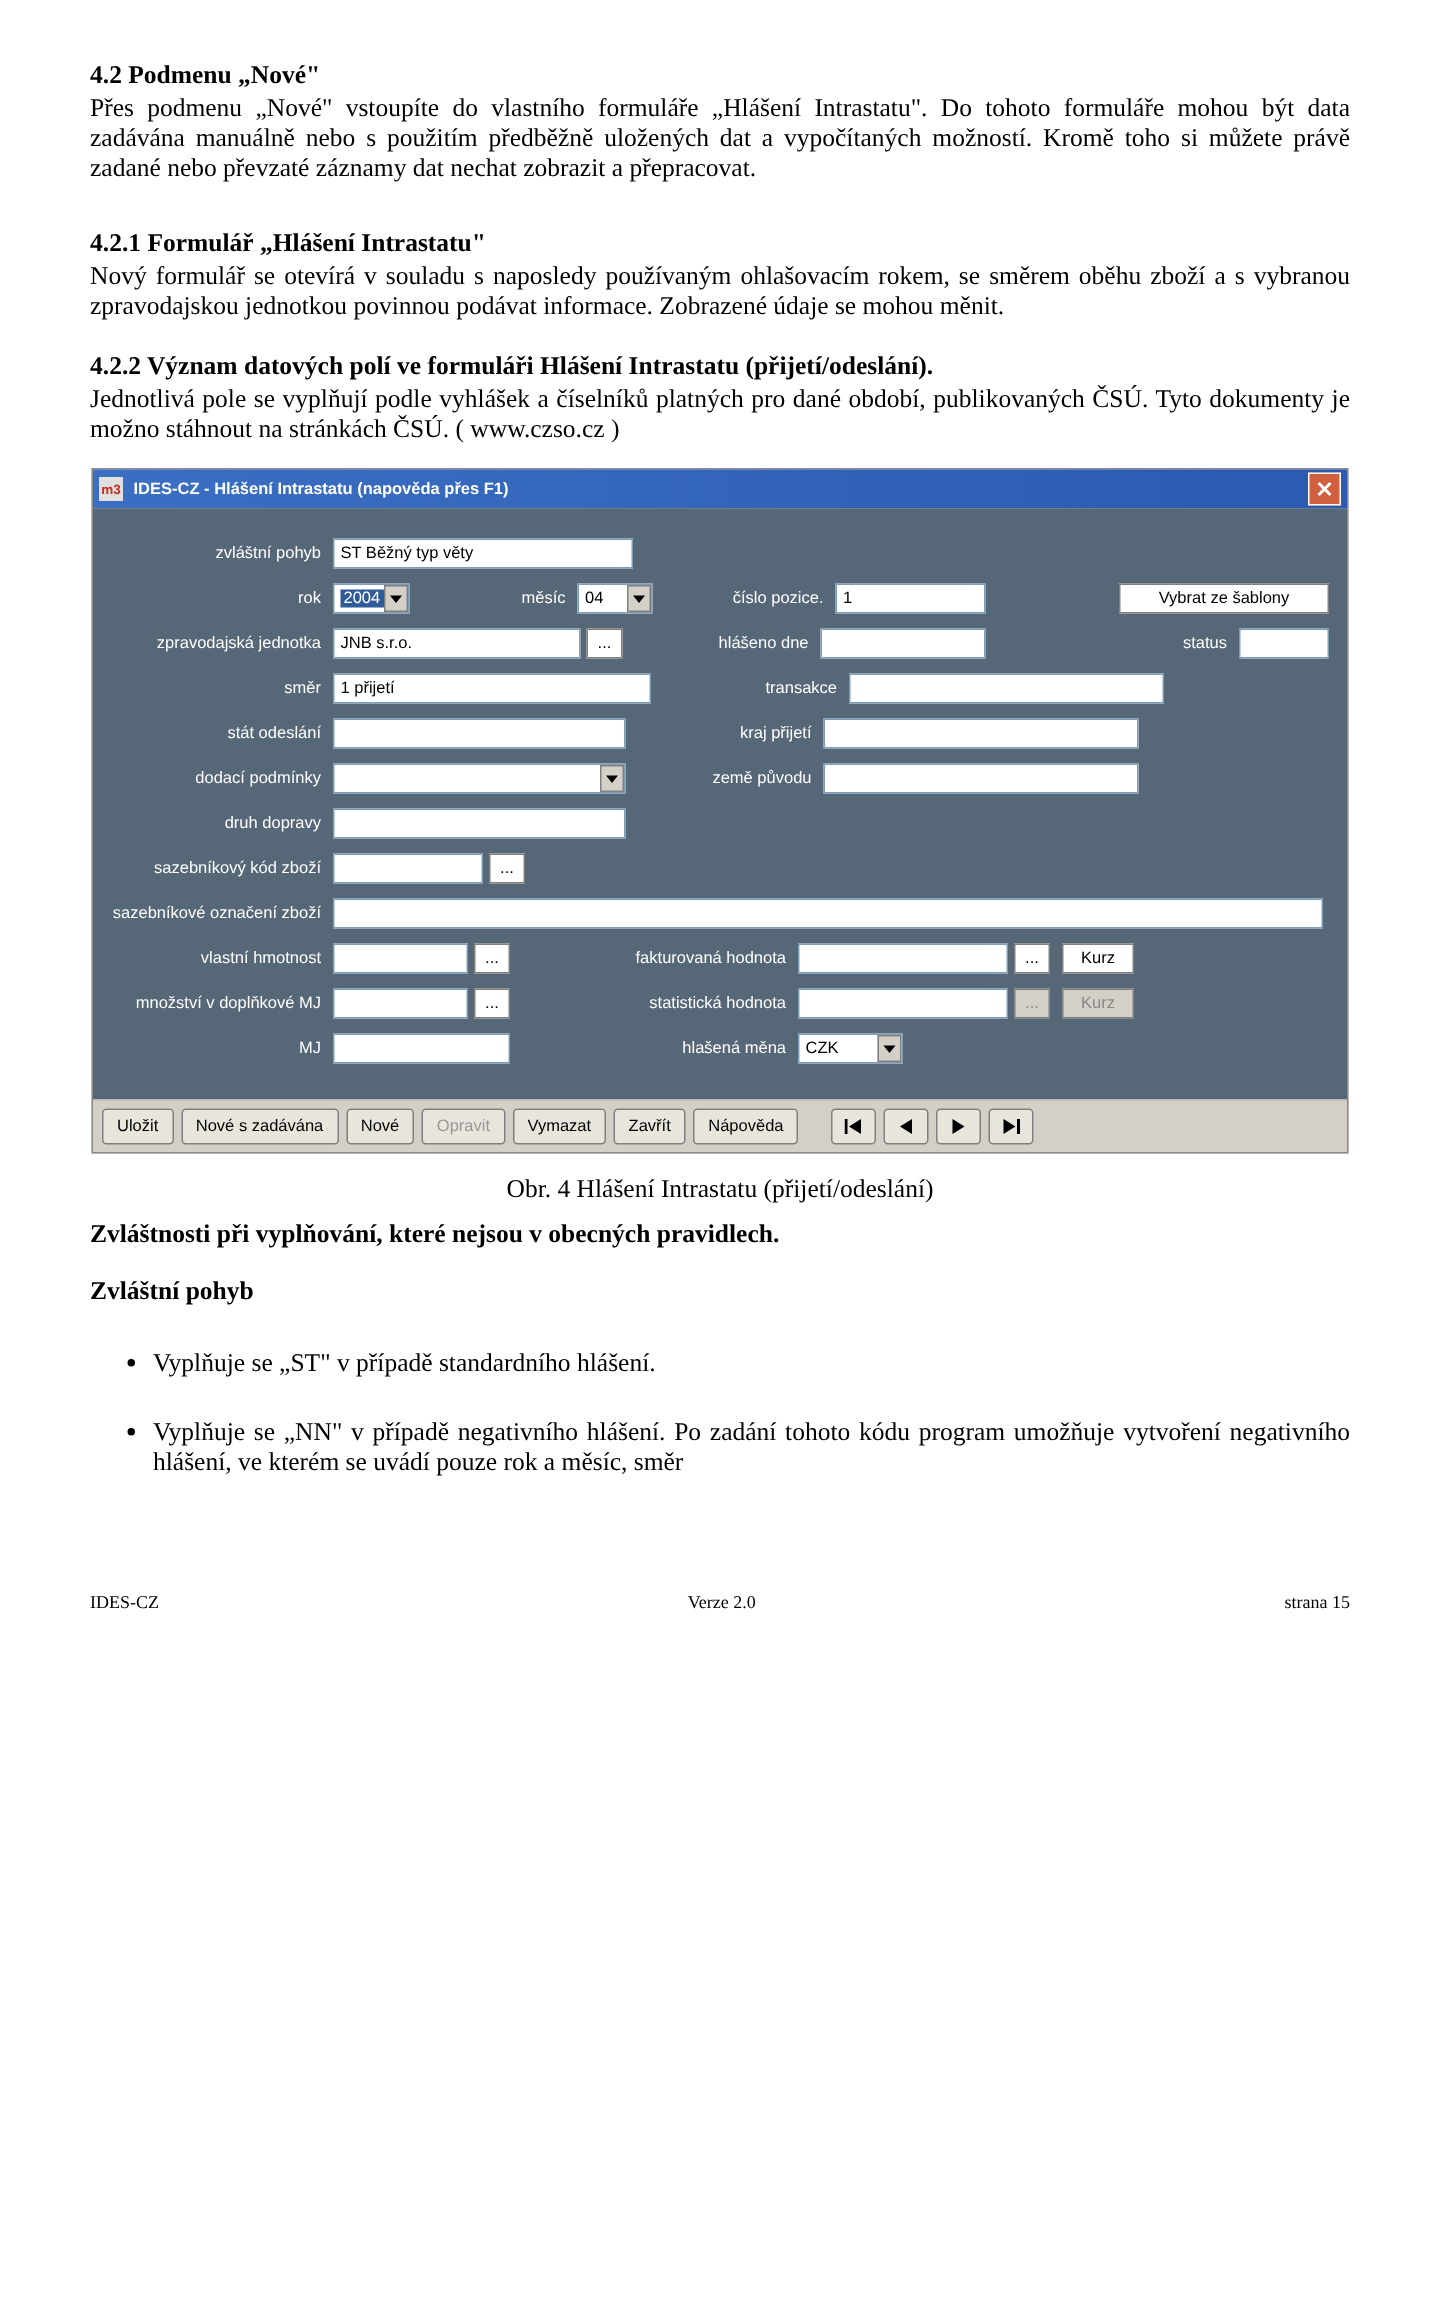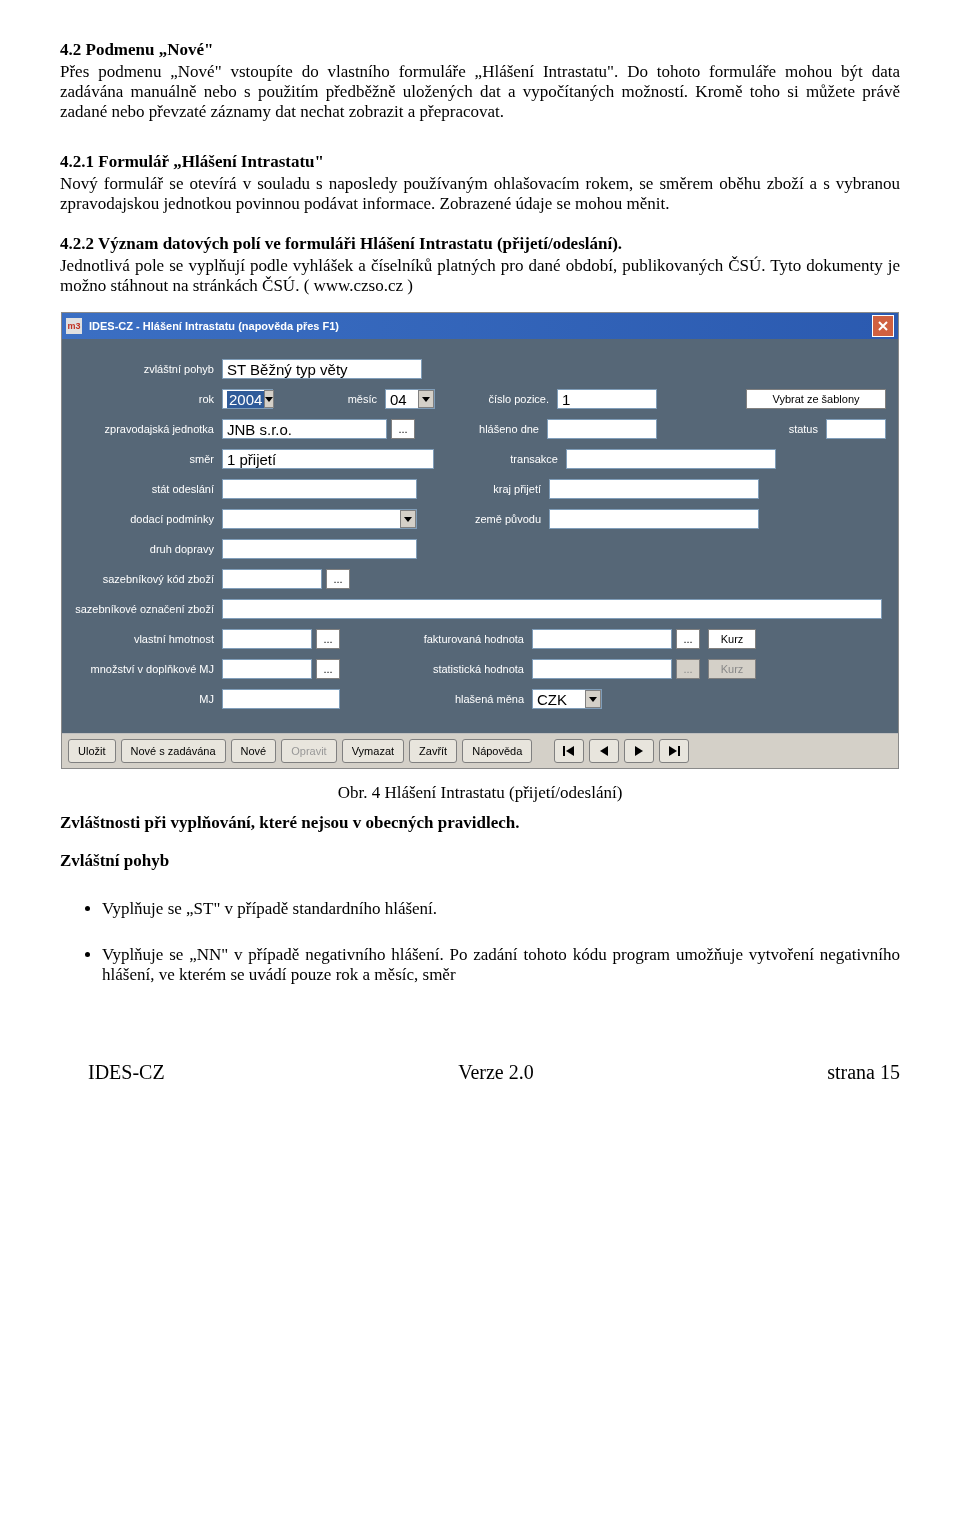--- a/index.html
+++ b/index.html
@@ -38,22 +38,22 @@
     padding-left: 42px;
     margin-top: 28px;
   }
   ul.bul li {
     margin-bottom: 26px;
     text-align: justify;
     line-height: 1.18;
   }
   .footer {
     padding: 40px 60px 20px 60px;
-    font-size: 20px;
-    display:flex; justify-content:space-between;margin-left:28px;
+    font-size: 12px;
+    display:flex; justify-content:space-between;
   }
 
   
   .dlg {
     width: 838px;
     margin: 16px auto 12px auto;
     background: #d4d0c8;
     border: 1px solid #8a8a8a;
     font-family: Tahoma, Verdana, sans-serif;
     font-size: 11px;
@@ -101,21 +101,21 @@
     padding-right: 8px;
     white-space: nowrap;
   }
   .lbl.w1 { width: 140px; }
   .lbl.mid { padding-left: 14px; }
   .field, .combo {
     background:#fff; color:#000;
     height: 20px; border:1px solid #7f9db9;
     box-sizing:border-box; padding: 2px 4px;
     display:flex; align-items:center;
-    font-family: Tahoma, sans-serif; font-size:15px;
+    font-family: Tahoma, sans-serif; font-size:11px;
   }
   .combo {
     padding-right: 0;
   }
   .combo .cval { flex:1; padding-right:4px; }
   .caret {
     width:16px; height:18px;
     background:#d4d0c8;
     border:1px solid #808080;
     display:flex; align-items:center; justify-content:center;

